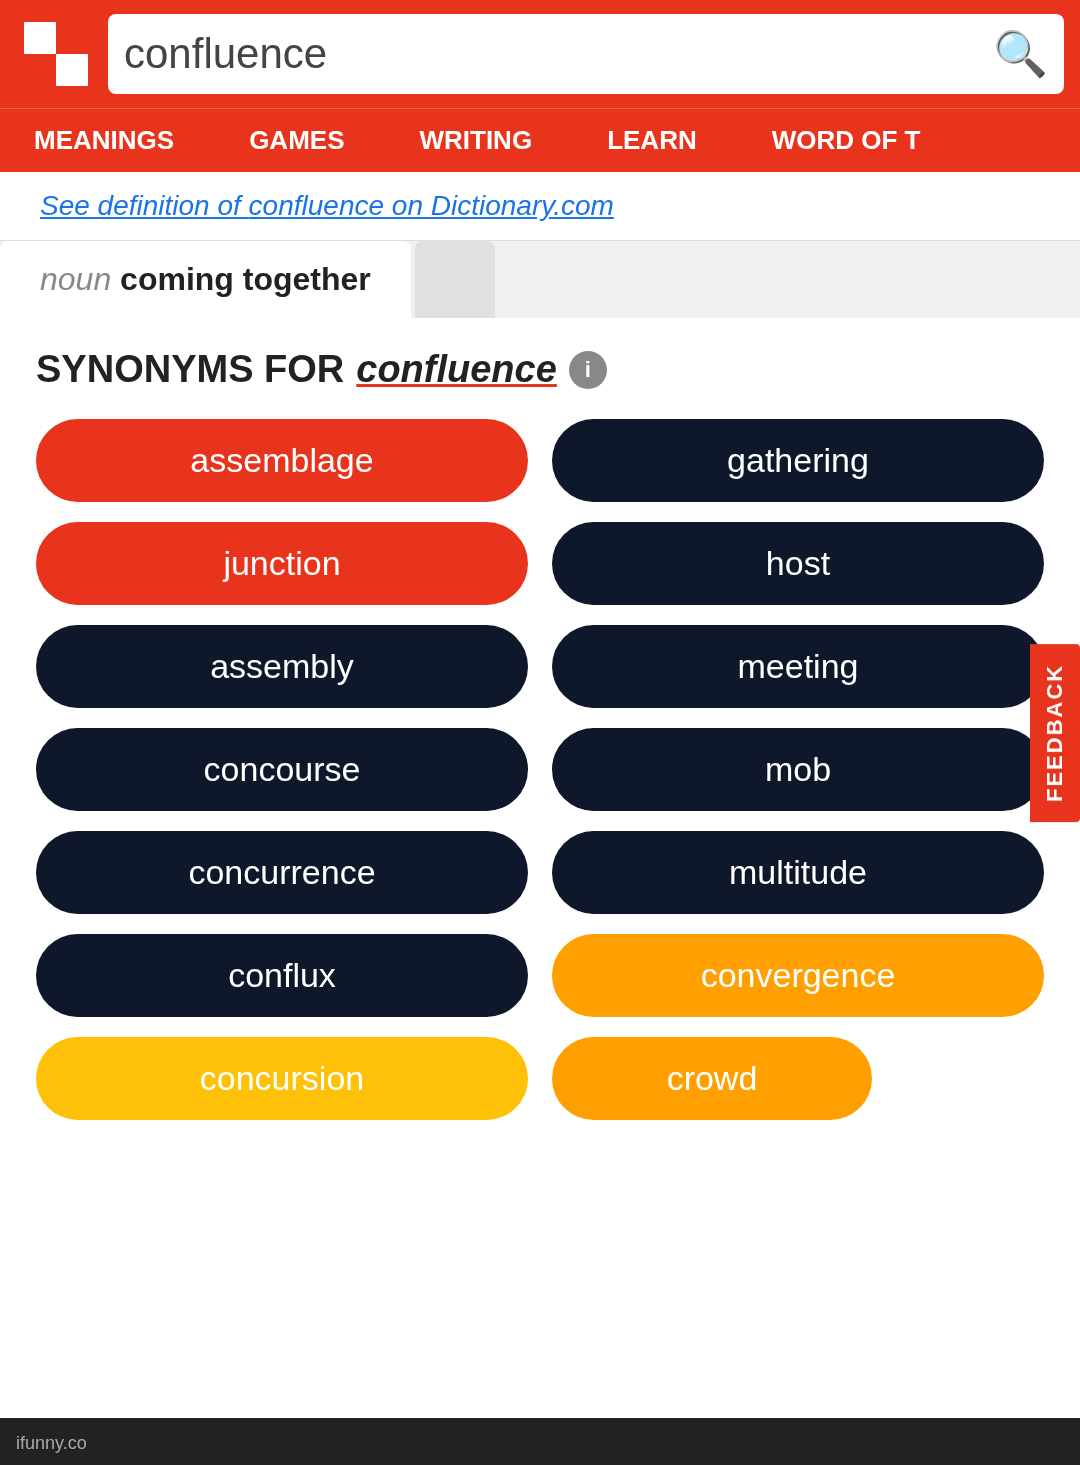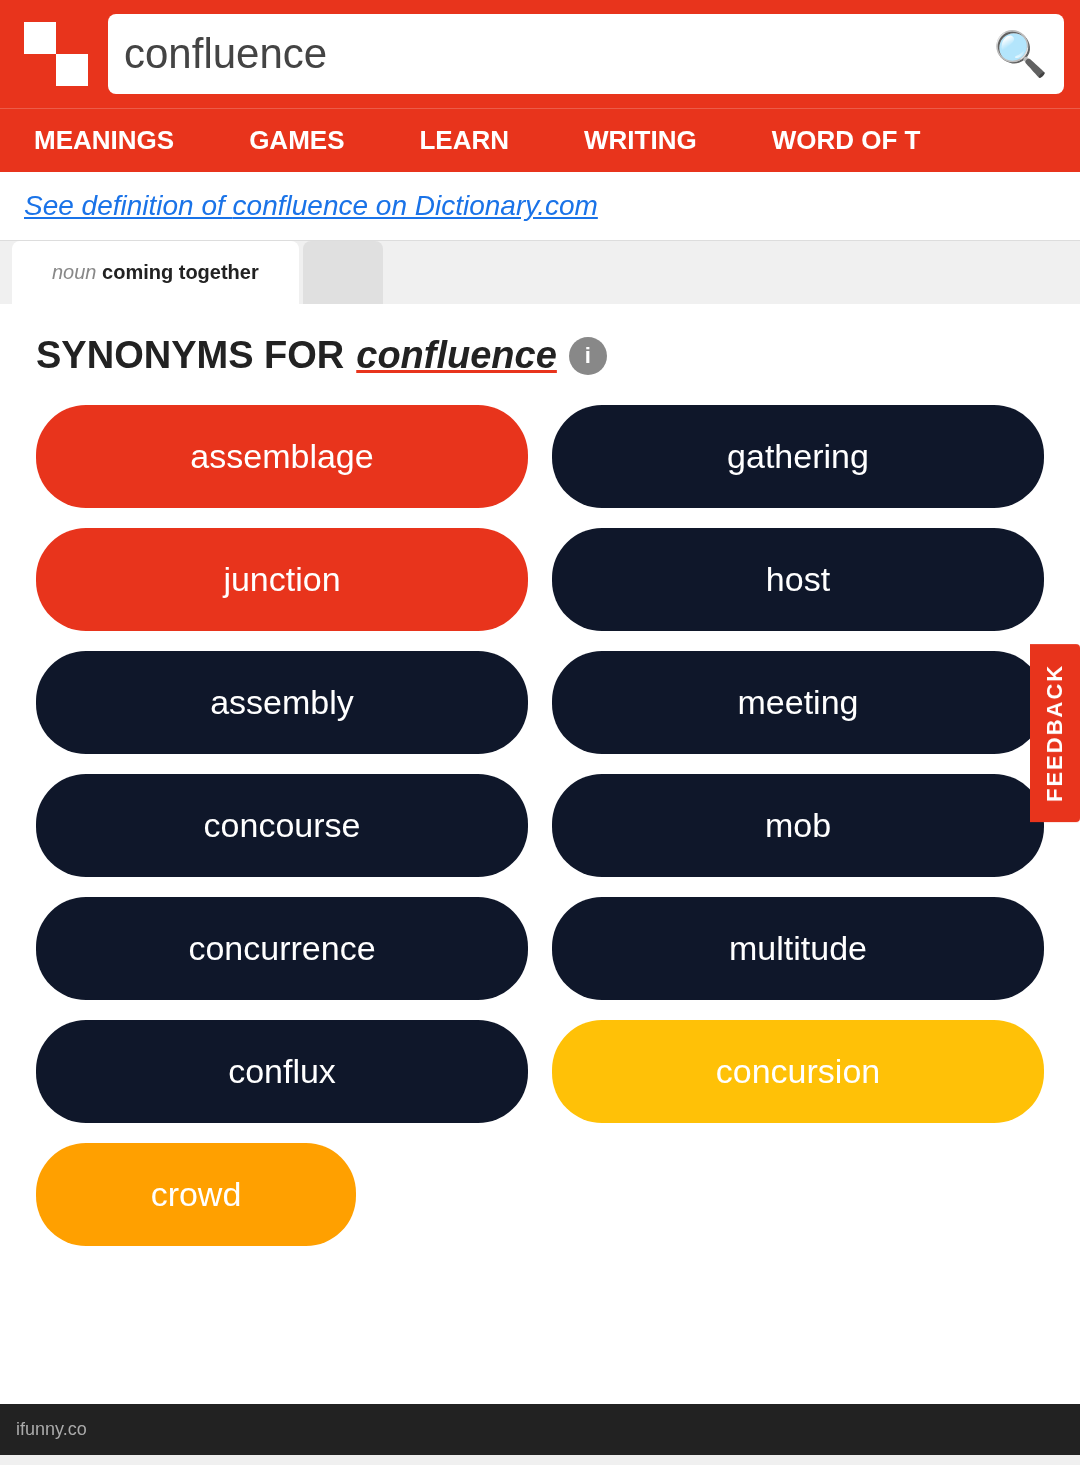--- a/index.html
+++ b/index.html
@@ -60,42 +60,41 @@
       font-weight: bold;
       font-size: 26px;
       padding: 16px 24px;
       cursor: pointer;
       white-space: nowrap;
     }
 
     
     .dict-link {
       background: white;
-      padding: 18px 24px;
+      padding: 18px 40px;
       font-size: 28px;
       color: #1a73e8;
       text-decoration: underline;
       border-bottom: 1px solid #ddd;
     }
     .dict-link span {
       font-style: italic;
     }
 
     
     .tabs-container {
       background: #f0f0f0;
       display: flex;
     }
     .tab-active {
       background: white;
       border-radius: 8px 8px 0 0;
       padding: 20px 40px;
-      font-size: 20px;
+      font-size: 32px;
       color: #333;
-      margin-left: 12px;
     }
     .tab-active em {
       font-style: italic;
       color: #888;
       font-weight: normal;
     }
     .tab-active strong {
       font-weight: bold;
       color: #222;
     }
@@ -152,21 +151,21 @@
     
     .synonyms-grid {
       display: grid;
       grid-template-columns: 1fr 1fr;
       gap: 20px 24px;
     }
 
     .synonym-btn {
       border: none;
       border-radius: 50px;
-      padding: 32px 36px;
+      padding: 22px 36px;
       font-size: 34px;
       font-weight: 500;
       color: white;
       cursor: pointer;
       text-align: center;
       display: block;
       width: 100%;
     }
 
     .syn-red { background: #e8341c; }
@@ -215,22 +214,22 @@
   </div>
   <div class="search-bar">
     <input class="search-input" type="text" value="confluence" style="">
     <span class="search-icon">🔍</span>
   </div>
 </div>
 
 <div class="navbar">
   <div class="nav-item">MEANINGS</div>
   <div class="nav-item">GAMES</div>
+  <div class="nav-item">WRITING</div>
   <div class="nav-item">LEARN</div>
-  <div class="nav-item">WRITING</div>
   <div class="nav-item">WORD OF T</div>
 </div>
 
 <div class="dict-link">
   <span>See definition of </span><span style="font-style:italic;">confluence</span><span> on Dictionary.com</span>
 </div>
 
 <div class="tabs-container">
   <div class="tab-active">
     <em>noun</em>&nbsp;<strong>coming together</strong>
@@ -257,20 +256,21 @@
     <button class="synonym-btn syn-orange-dark">meeting</button>
 
     <button class="synonym-btn syn-orange-dark">concourse</button>
     <button class="synonym-btn syn-orange-dark">mob</button>
 
     <button class="synonym-btn syn-orange-dark">concurrence</button>
     <button class="synonym-btn syn-orange-dark">multitude</button>
 
     <button class="synonym-btn syn-orange-dark">conflux</button>
 
+    <button class="synonym-btn syn-orange">convergence</button>
     <button class="synonym-btn syn-yellow">concursion</button>
 
     <button class="synonym-btn syn-orange" style="max-width: 320px;">crowd</button>
     <div></div>
   </div>
 
 </div>
 
 <div class="feedback-tab">FEEDBACK</div>
 

